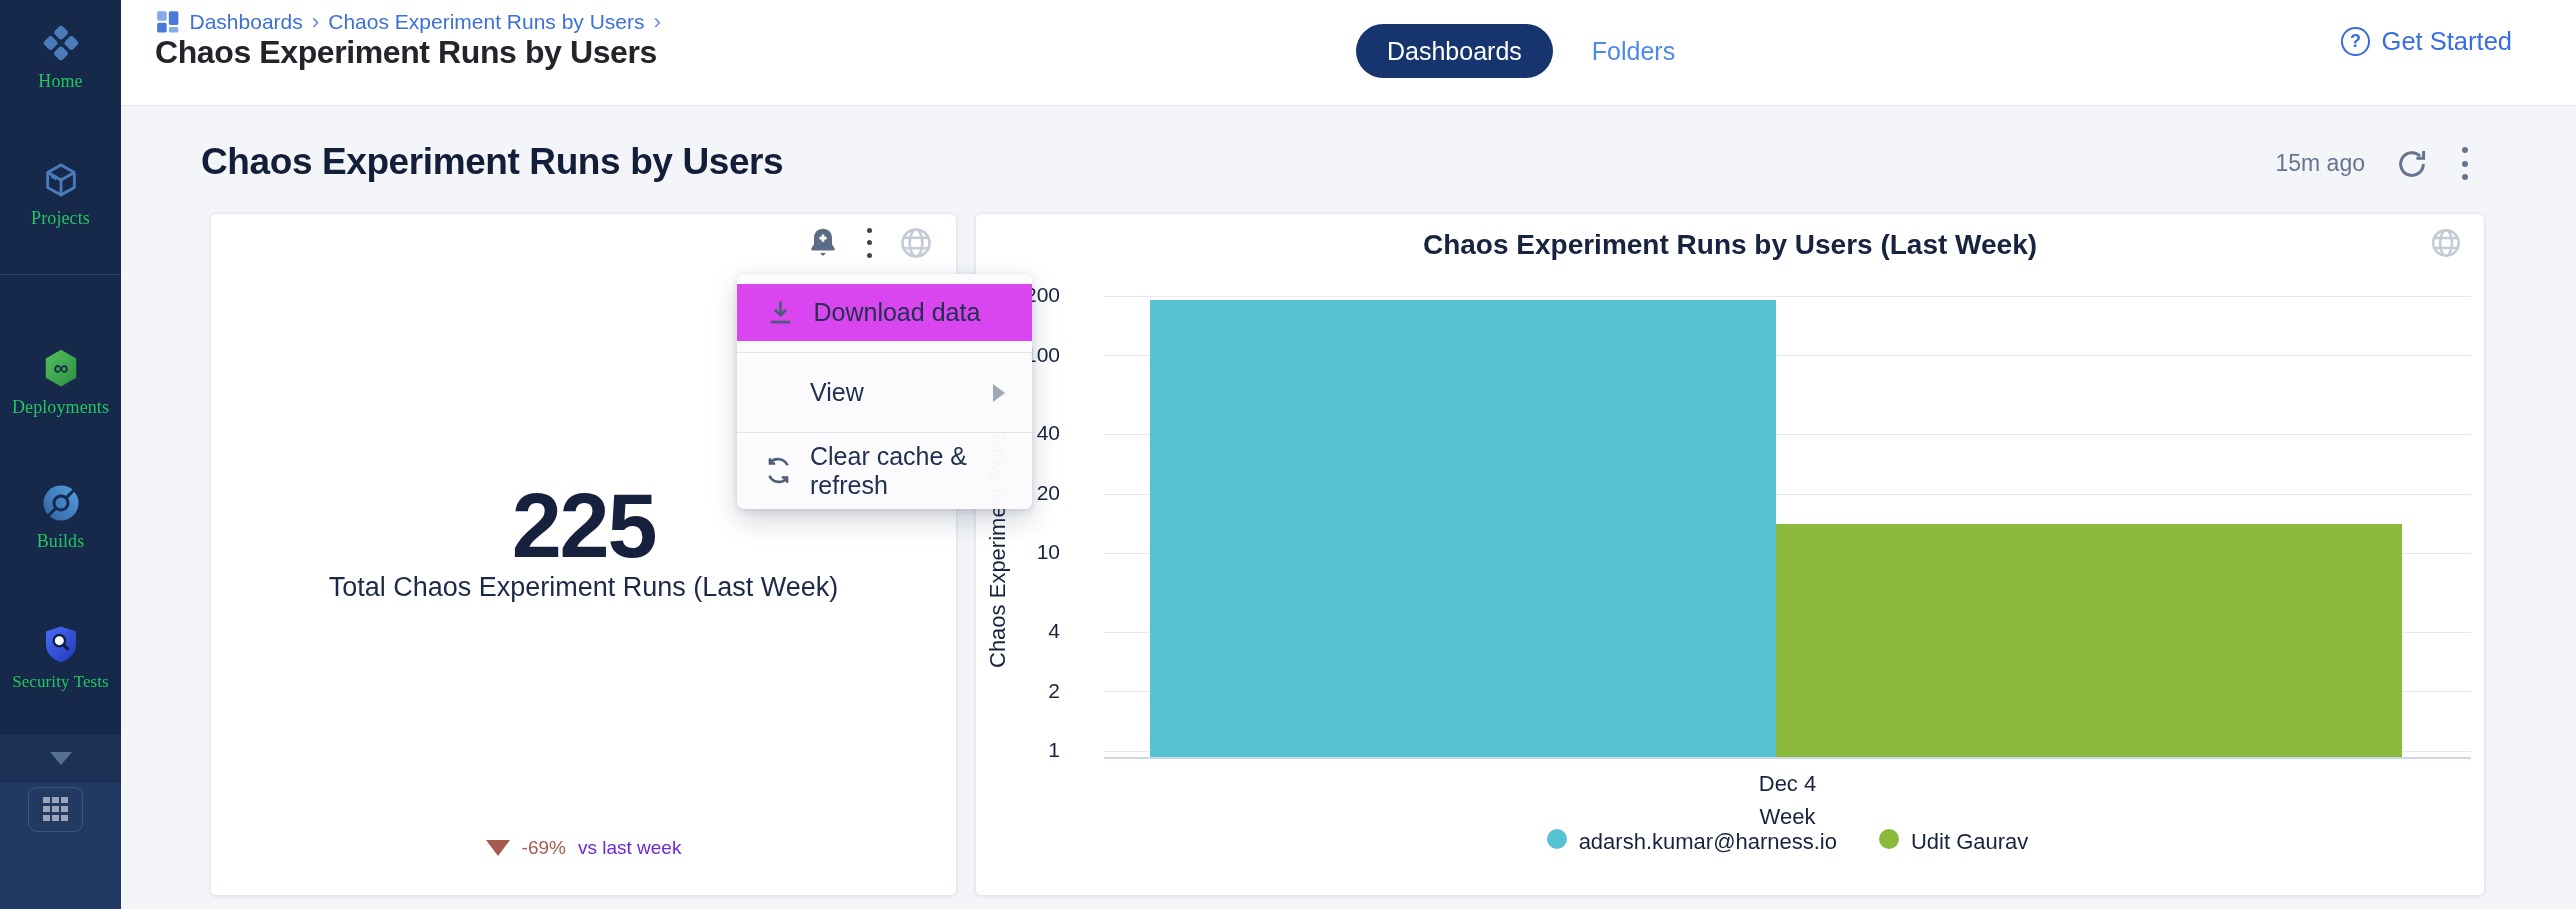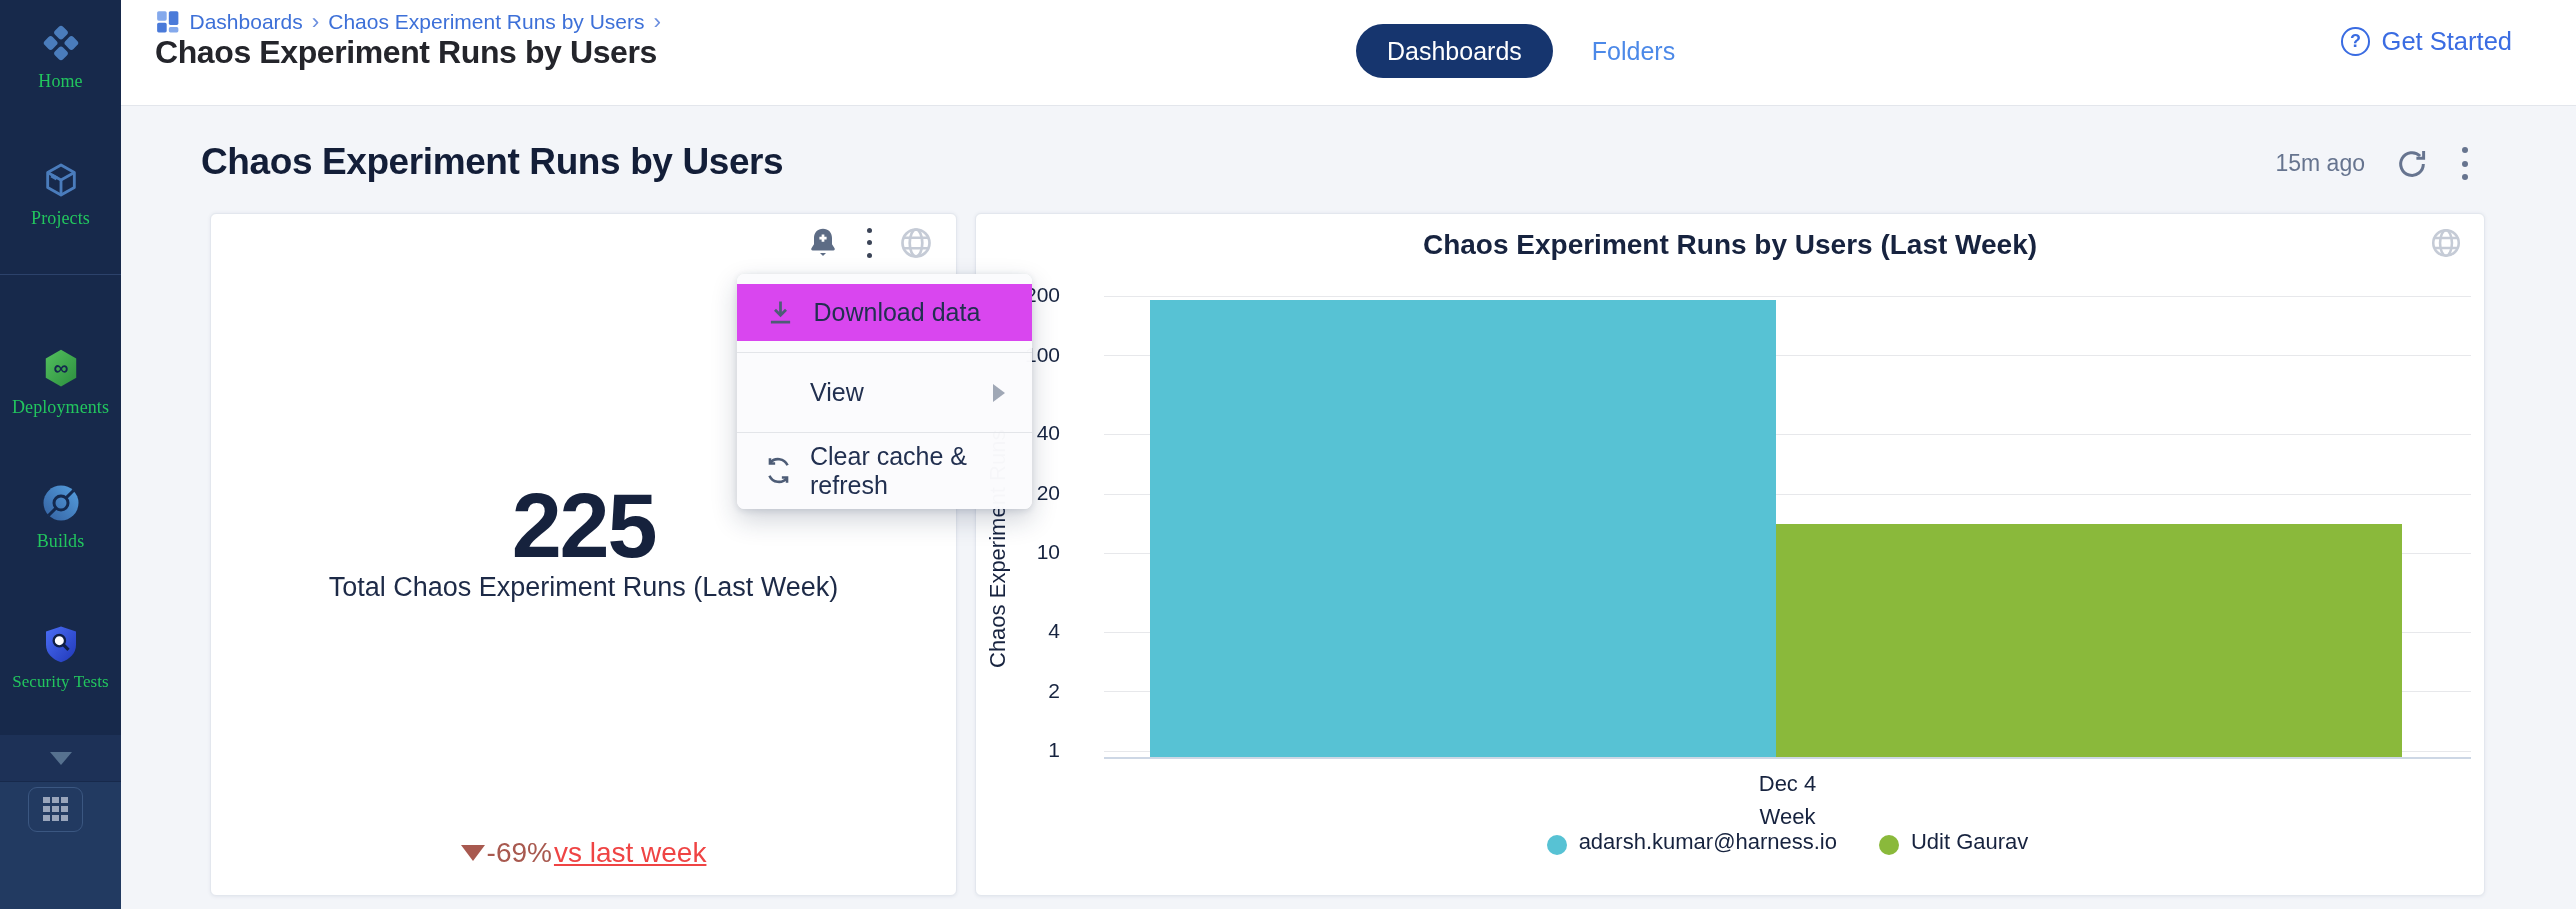--- a/index.html
+++ b/index.html
@@ -40,40 +40,40 @@
   .kebab i { width:6px; height:6px; border-radius:50%; background:#66748f; }
   .kebab.dark i { background:#3b4457; width:5.2px; height:5.2px; gap:6.7px; }
   
   .card { position:absolute; top:213px; height:683px; background:#fff; border:0.7px solid #e3e7ee; border-radius:6px; box-shadow:0 0.7px 3.7px rgba(40,60,100,.08); }
   .card-total { left:210px; width:747px; }
   .card-chart { left:975px; width:1510px; }
   .tile-icons { position:absolute; right:22.5px; top:10.5px; display:flex; align-items:center; gap:22.5px; z-index:2; }
   .tile-icons > * { cursor:pointer; }
   .big-number { position:absolute; left:0; right:0; top:237px; text-align:center; font-size:90px; font-weight:600; color:#16223d; letter-spacing:-2.2px;margin-top:24px; }
   .tile-caption { position:absolute; left:0; right:0; top:358px; text-align:center; font-size:27px; font-weight:500; color:#1d2a47; }
-  .tile-delta { position:absolute; left:0; right:0; top:623px; display:flex; justify-content:center; align-items:center; gap:2px; font-size:28px; font-weight:500; }
+  .tile-delta { position:absolute; left:0; right:0; top:623px; display:flex; justify-content:center; align-items:center; gap:12px; font-size:19px; font-weight:500; }
   .tri-down { width:0; height:0; border-left:12px solid transparent; border-right:12px solid transparent; border-top:16.5px solid #a8594f; }
   .delta-val { color:#a8594f; }
-  .delta-cap { color:#ef4444;text-decoration:underline; }
+  .delta-cap { color:#6d28d9; }
   
   .chart-title { position:absolute; left:0; right:0; top:15px; text-align:center; font-size:28px; font-weight:600; color:#17233f; }
   .globe-btn { position:absolute; right:21px; top:12px; cursor:pointer; }
   .y-axis-labels { position:absolute; left:0; top:0; width:84px; height:584px; }
   .ytick { position:absolute; right:0; width:84px; text-align:right; font-size:21px; font-weight:500; color:#16233f; }
   .y-title { position:absolute; left:9px; top:454px; transform:rotate(-90deg); transform-origin:0 0; white-space:nowrap; font-size:22px; color:#17233f; }
   .plot { position:absolute; left:128px; top:0; width:1367px; height:683px; }
   .gridline { position:absolute; left:0; width:100%; height:0.7px; background:#e7e8eb; }
   .axis-line { position:absolute; left:0; top:543px; width:100%; height:1.5px; background:#cdd7e5; }
   .bar { position:absolute; width:626px; cursor:pointer; }
   .bar.b0 { left:46px; }
   .bar.b1 { left:672px; }
   .x-tick  { position:absolute; left:0; right:0; top:557px; text-align:center; font-size:22px; font-weight:500; color:#17233f; }
   .x-title { position:absolute; left:0; right:0; top:590px; text-align:center; font-size:22px; font-weight:500; color:#17233f; }
   .legend { position:absolute; left:128px; width:1367px; top:615px; display:flex; justify-content:center; align-items:center; gap:42px; }
-  .legend-item { display:flex; align-items:flex-end; gap:12px; cursor:pointer; }
+  .legend-item { display:flex; align-items:flex-start; gap:12px; cursor:pointer; }
   .legend-dot { width:20px; height:20px; border-radius:50%; }
   .legend-label { font-size:22px; font-weight:500; color:#17233f; }
   
   .menu { position:absolute; left:737px; top:274px; width:295px; height:235px; z-index:50;
           background:rgba(251,251,253,.98); border-radius:7.5px;
           box-shadow:0 10.5px 27px rgba(25,40,70,.20), 0 1.5px 6px rgba(25,40,70,.12); }
   .menu-item { position:absolute; left:0; right:0; display:flex; align-items:center; font-size:25px; color:#223050; cursor:pointer; }
   .mi-download { top:9.7px; height:57px; background:#d946ef; padding-left:27px; gap:16.5px; }
   .mi-view { top:79px; height:79px; padding-left:73px; }
   .mi-clear { top:159px; height:75px; padding-left:25.5px; gap:16.5px; }

